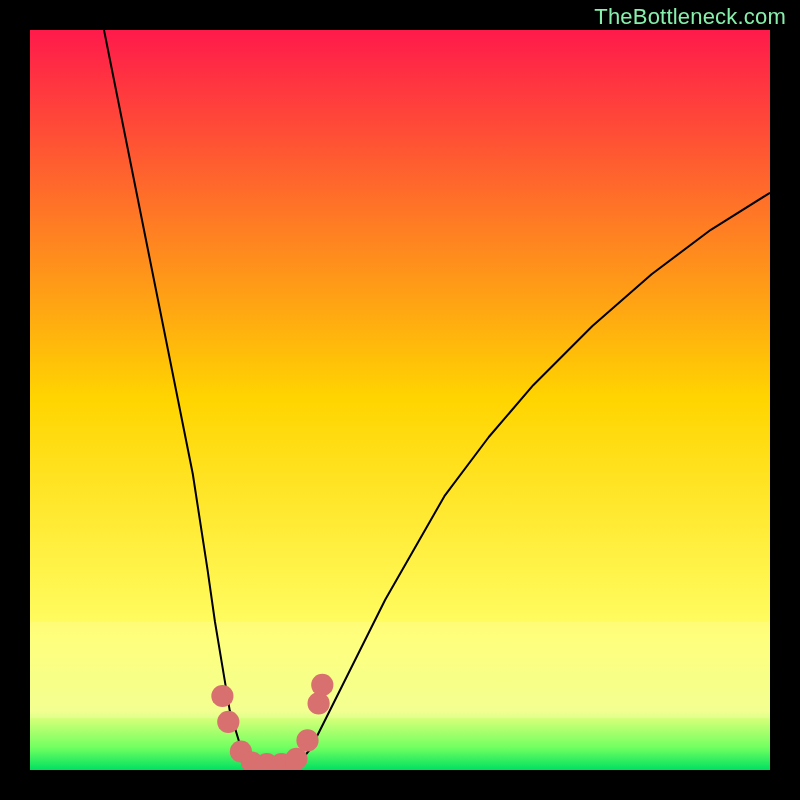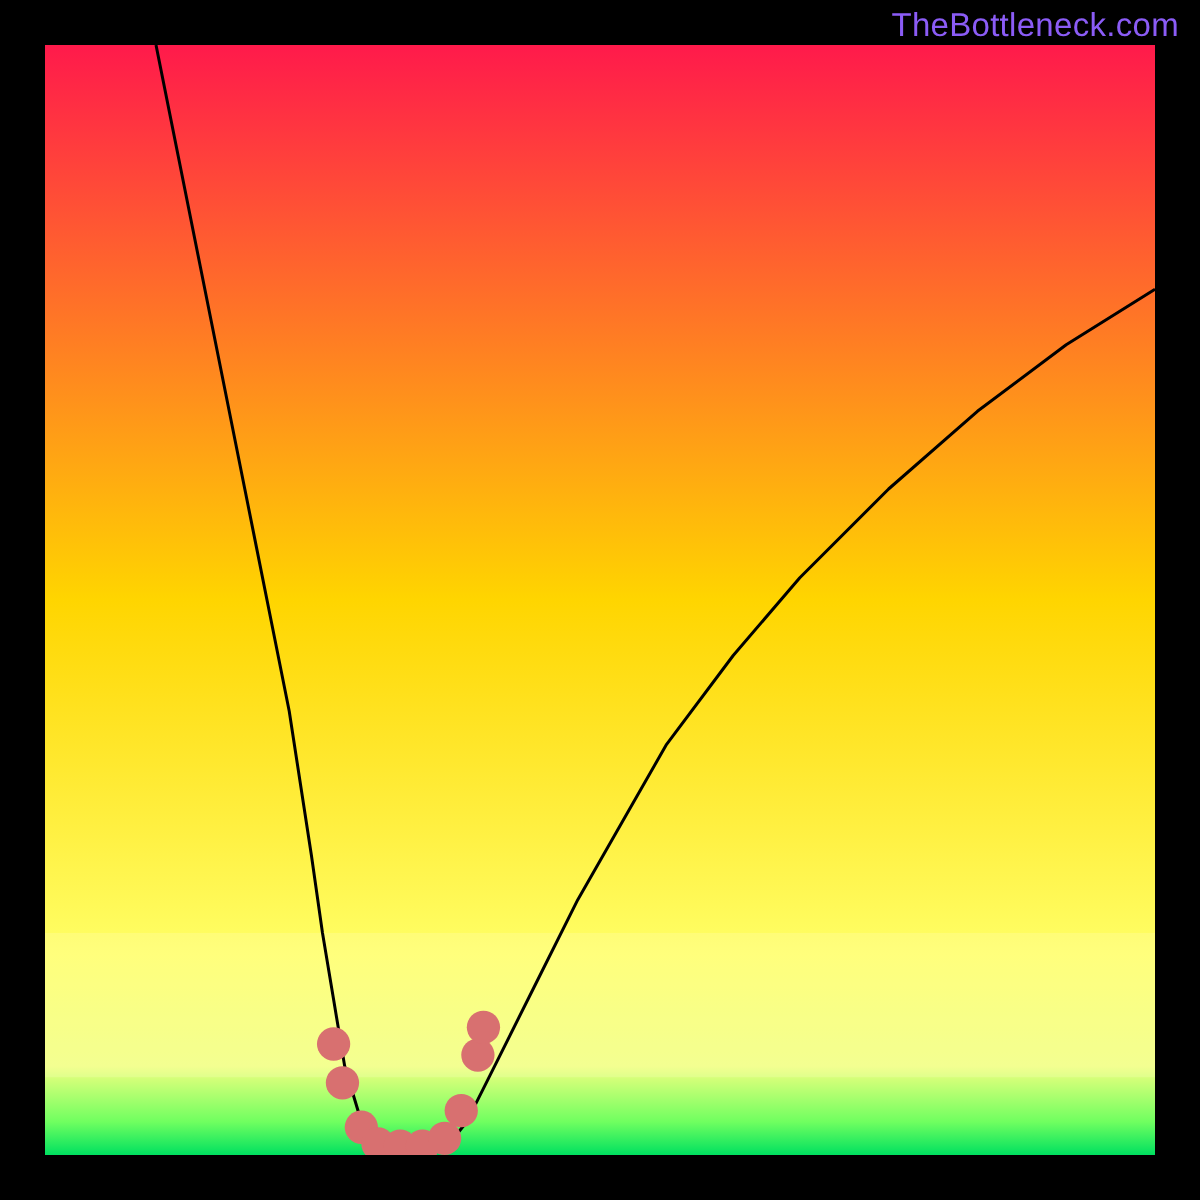--- a/index.html
+++ b/index.html
@@ -10,21 +10,21 @@
     background: #000;
     font-family: Arial, Helvetica, sans-serif;
     overflow: hidden;
   }
   .watermark {
     position: absolute;
     top: 4px;
     right: 14px;
     font-size: 22px;
     font-weight: 500;
-    color: #8b5cf6;
+    color: #86efac;
     letter-spacing: 0.2px;
     z-index: 10;
   }
   .plot-frame {
     position: absolute;
     left: 30px;
     top: 30px;
     width: 740px;
     height: 740px;
     background: #000;

